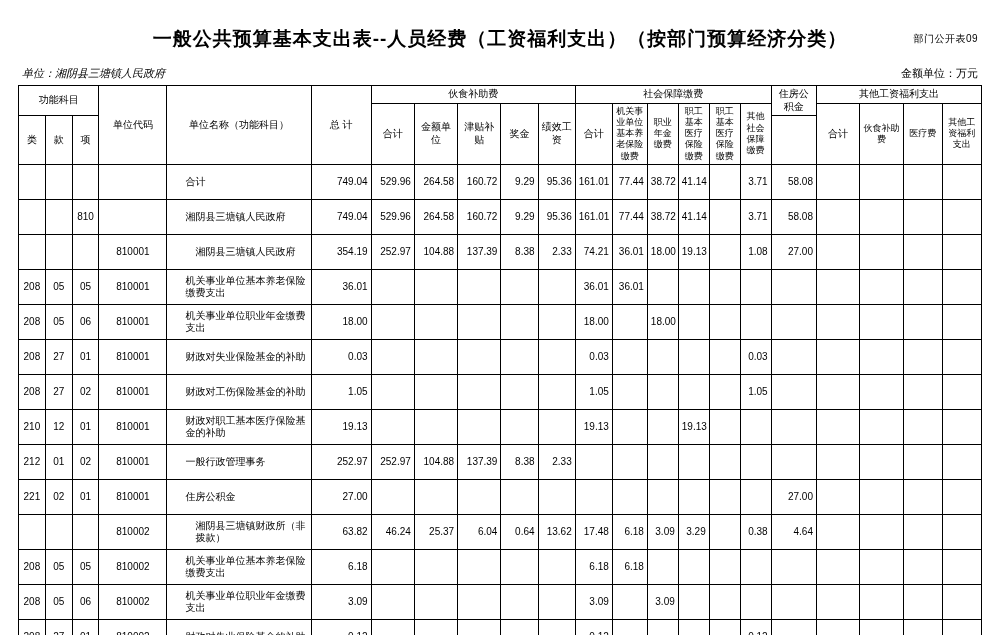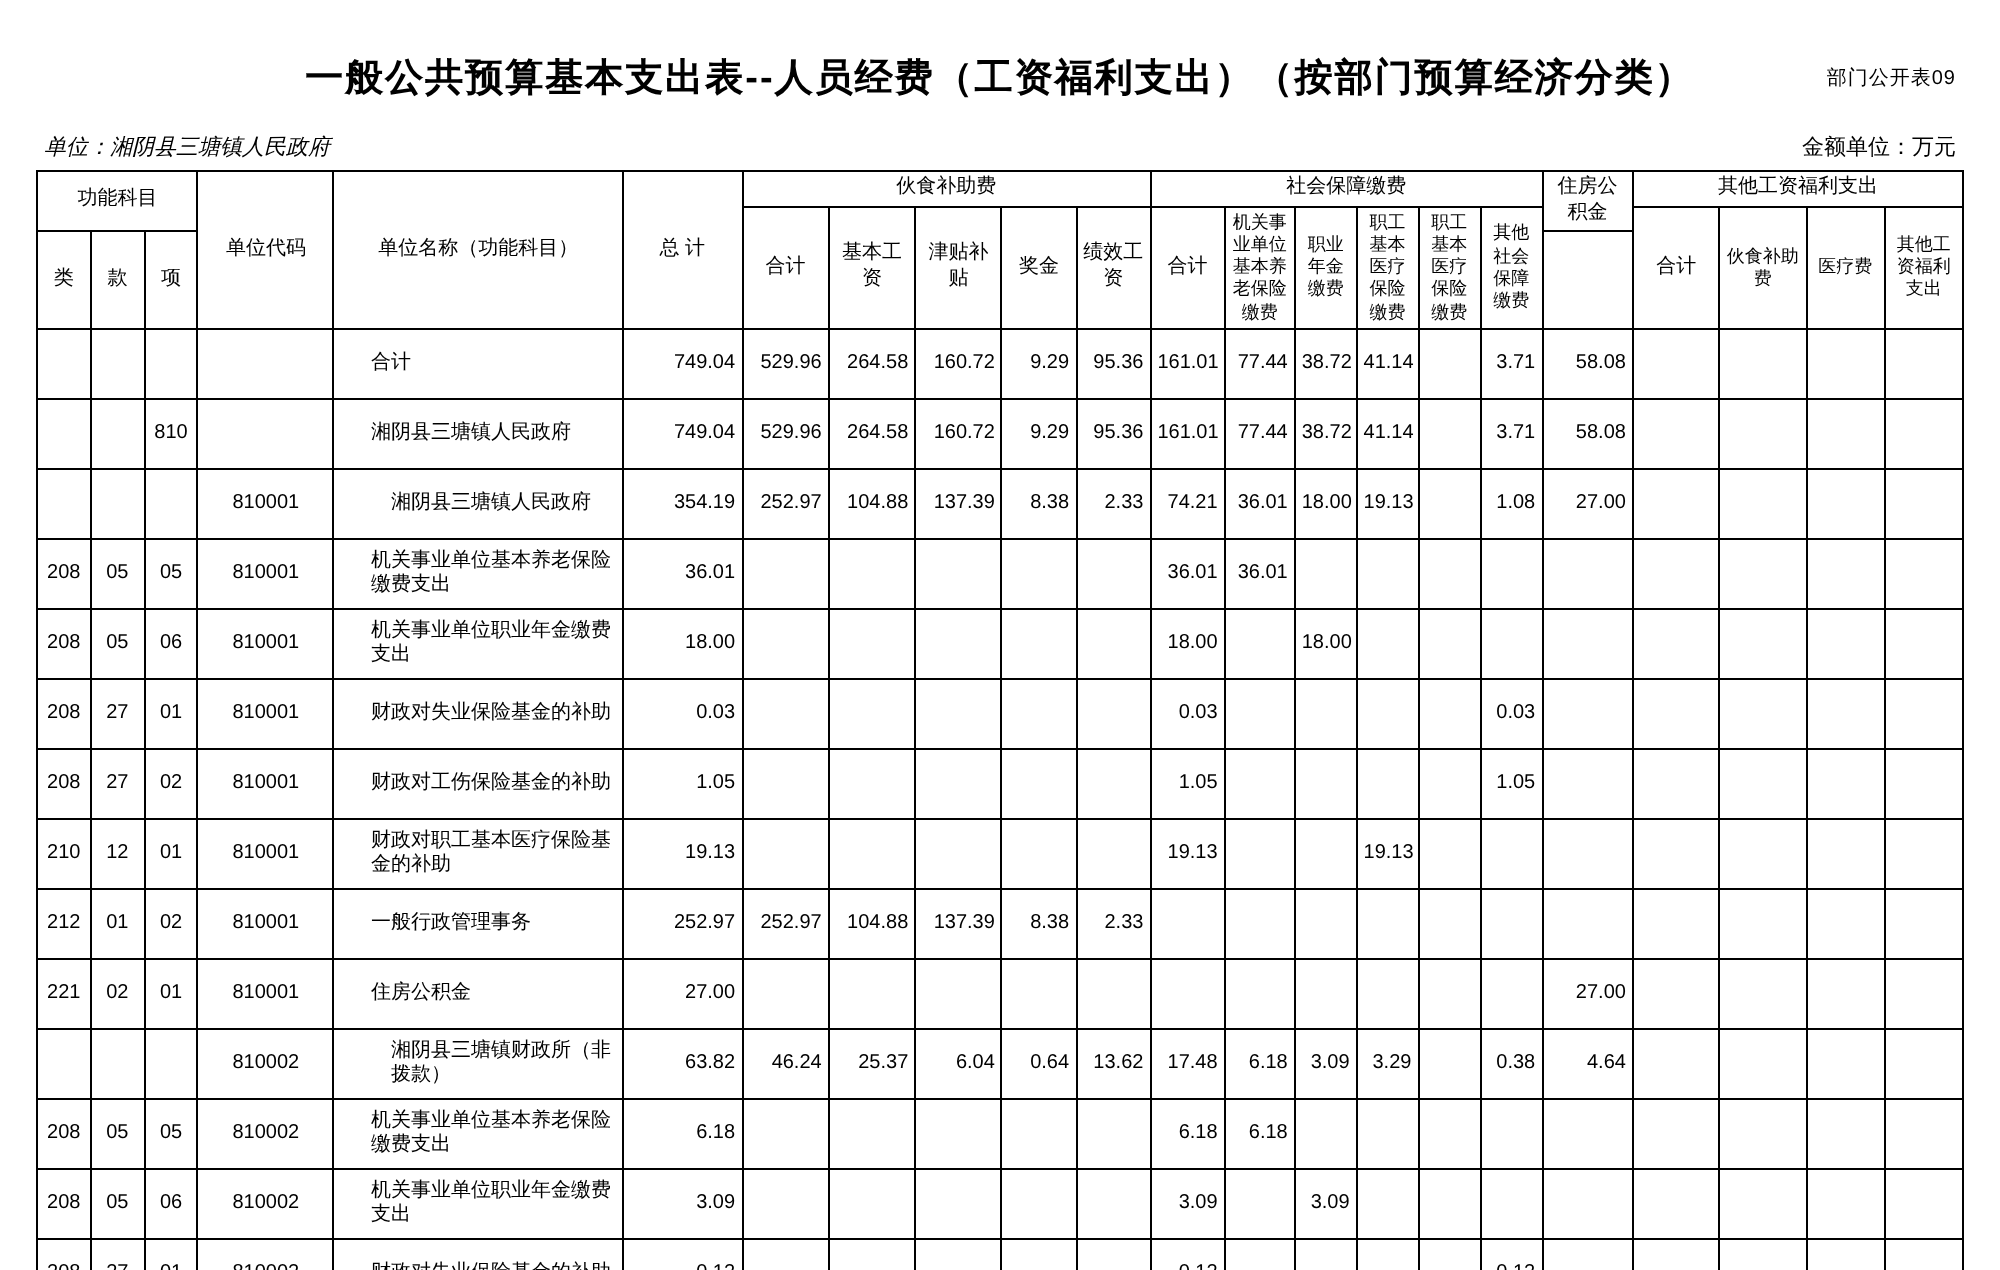--- a/index.html
+++ b/index.html
@@ -131,21 +131,21 @@
         <th rowspan="3">单位代码</th>
         <th rowspan="3">单位名称（功能科目）</th>
         <th rowspan="3">总  计</th>
         <th colspan="5">伙食补助费</th>
         <th colspan="6">社会保障缴费</th>
         <th rowspan="2">住房公积金</th>
         <th colspan="4">其他工资福利支出</th>
       </tr>
       <tr>
         <th rowspan="2">合计</th>
-        <th rowspan="2">基本工资</th>
+        <th rowspan="2">金额单位</th>
         <th rowspan="2">津贴补贴</th>
         <th rowspan="2">奖金</th>
         <th rowspan="2">绩效工资</th>
         <th rowspan="2">合计</th>
         <th rowspan="2" class="v-narrow">机关事业单位基本养老保险缴费</th>
         <th rowspan="2" class="v-narrow">职业年金缴费</th>
         <th rowspan="2" class="v-narrow">职工基本医疗保险缴费</th>
         <th rowspan="2" class="v-narrow">职工基本医疗保险缴费</th>
         <th rowspan="2" class="v-narrow">其他社会保障缴费</th>
         <th rowspan="2">合计</th>

